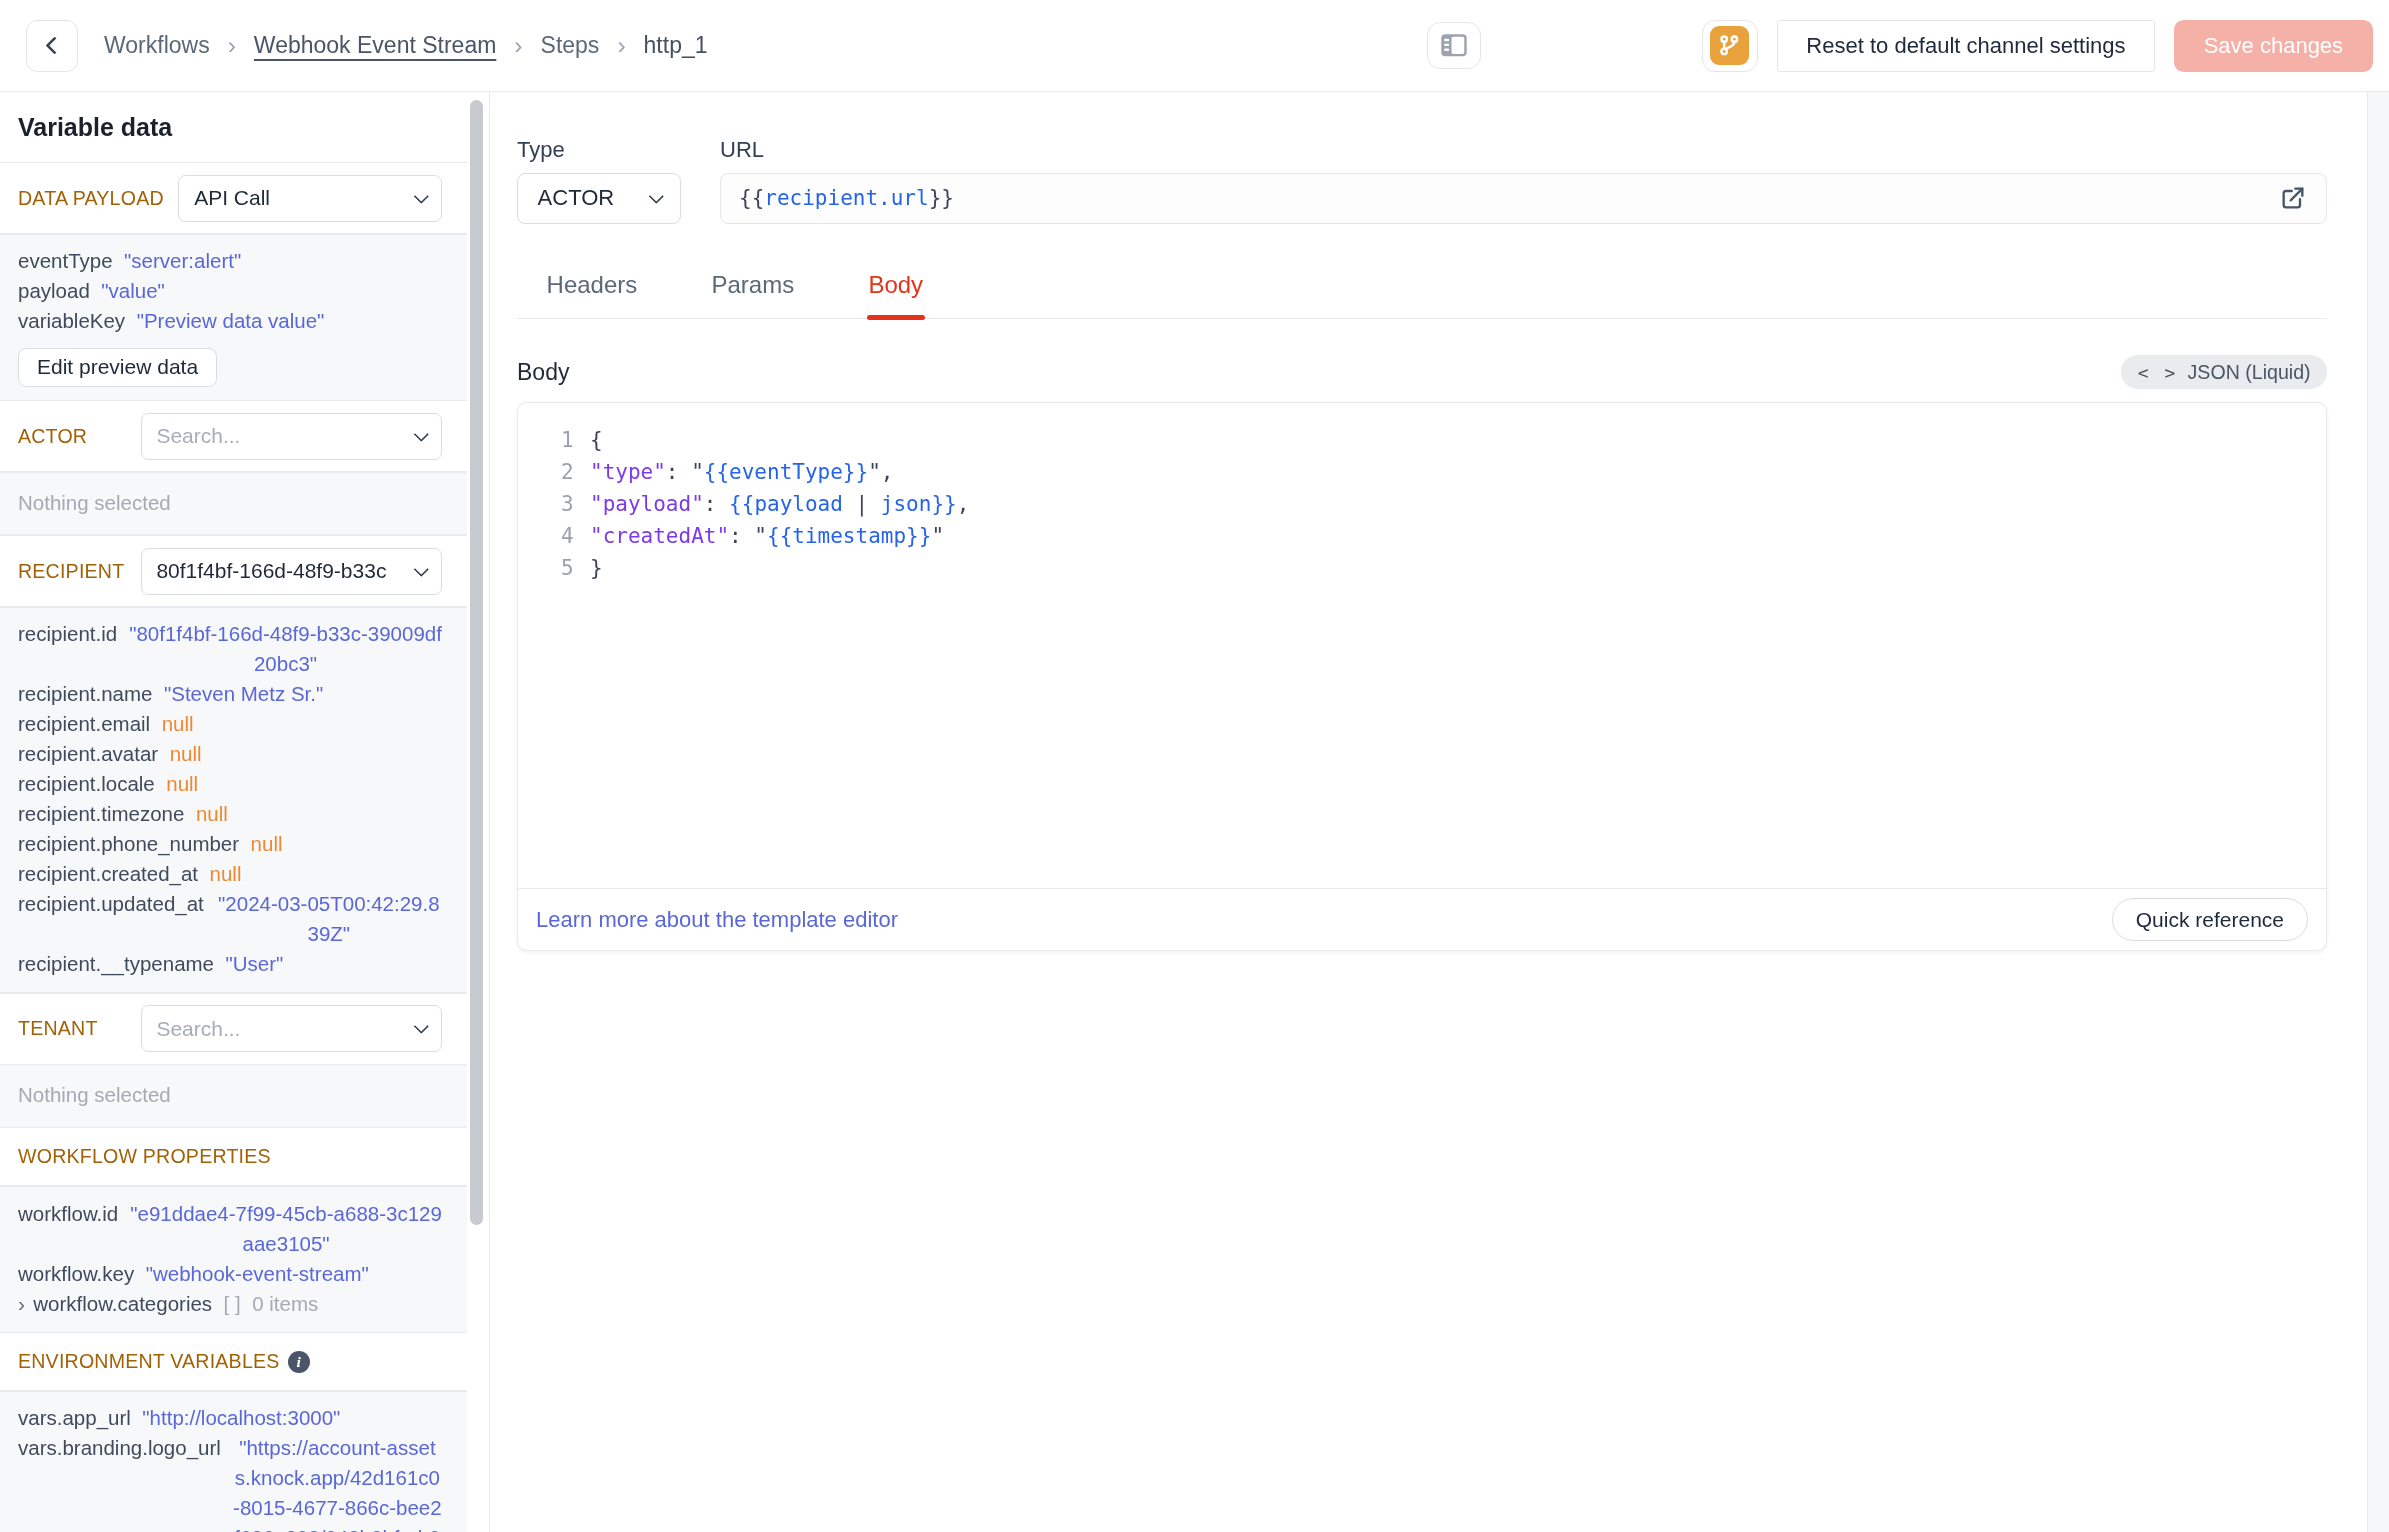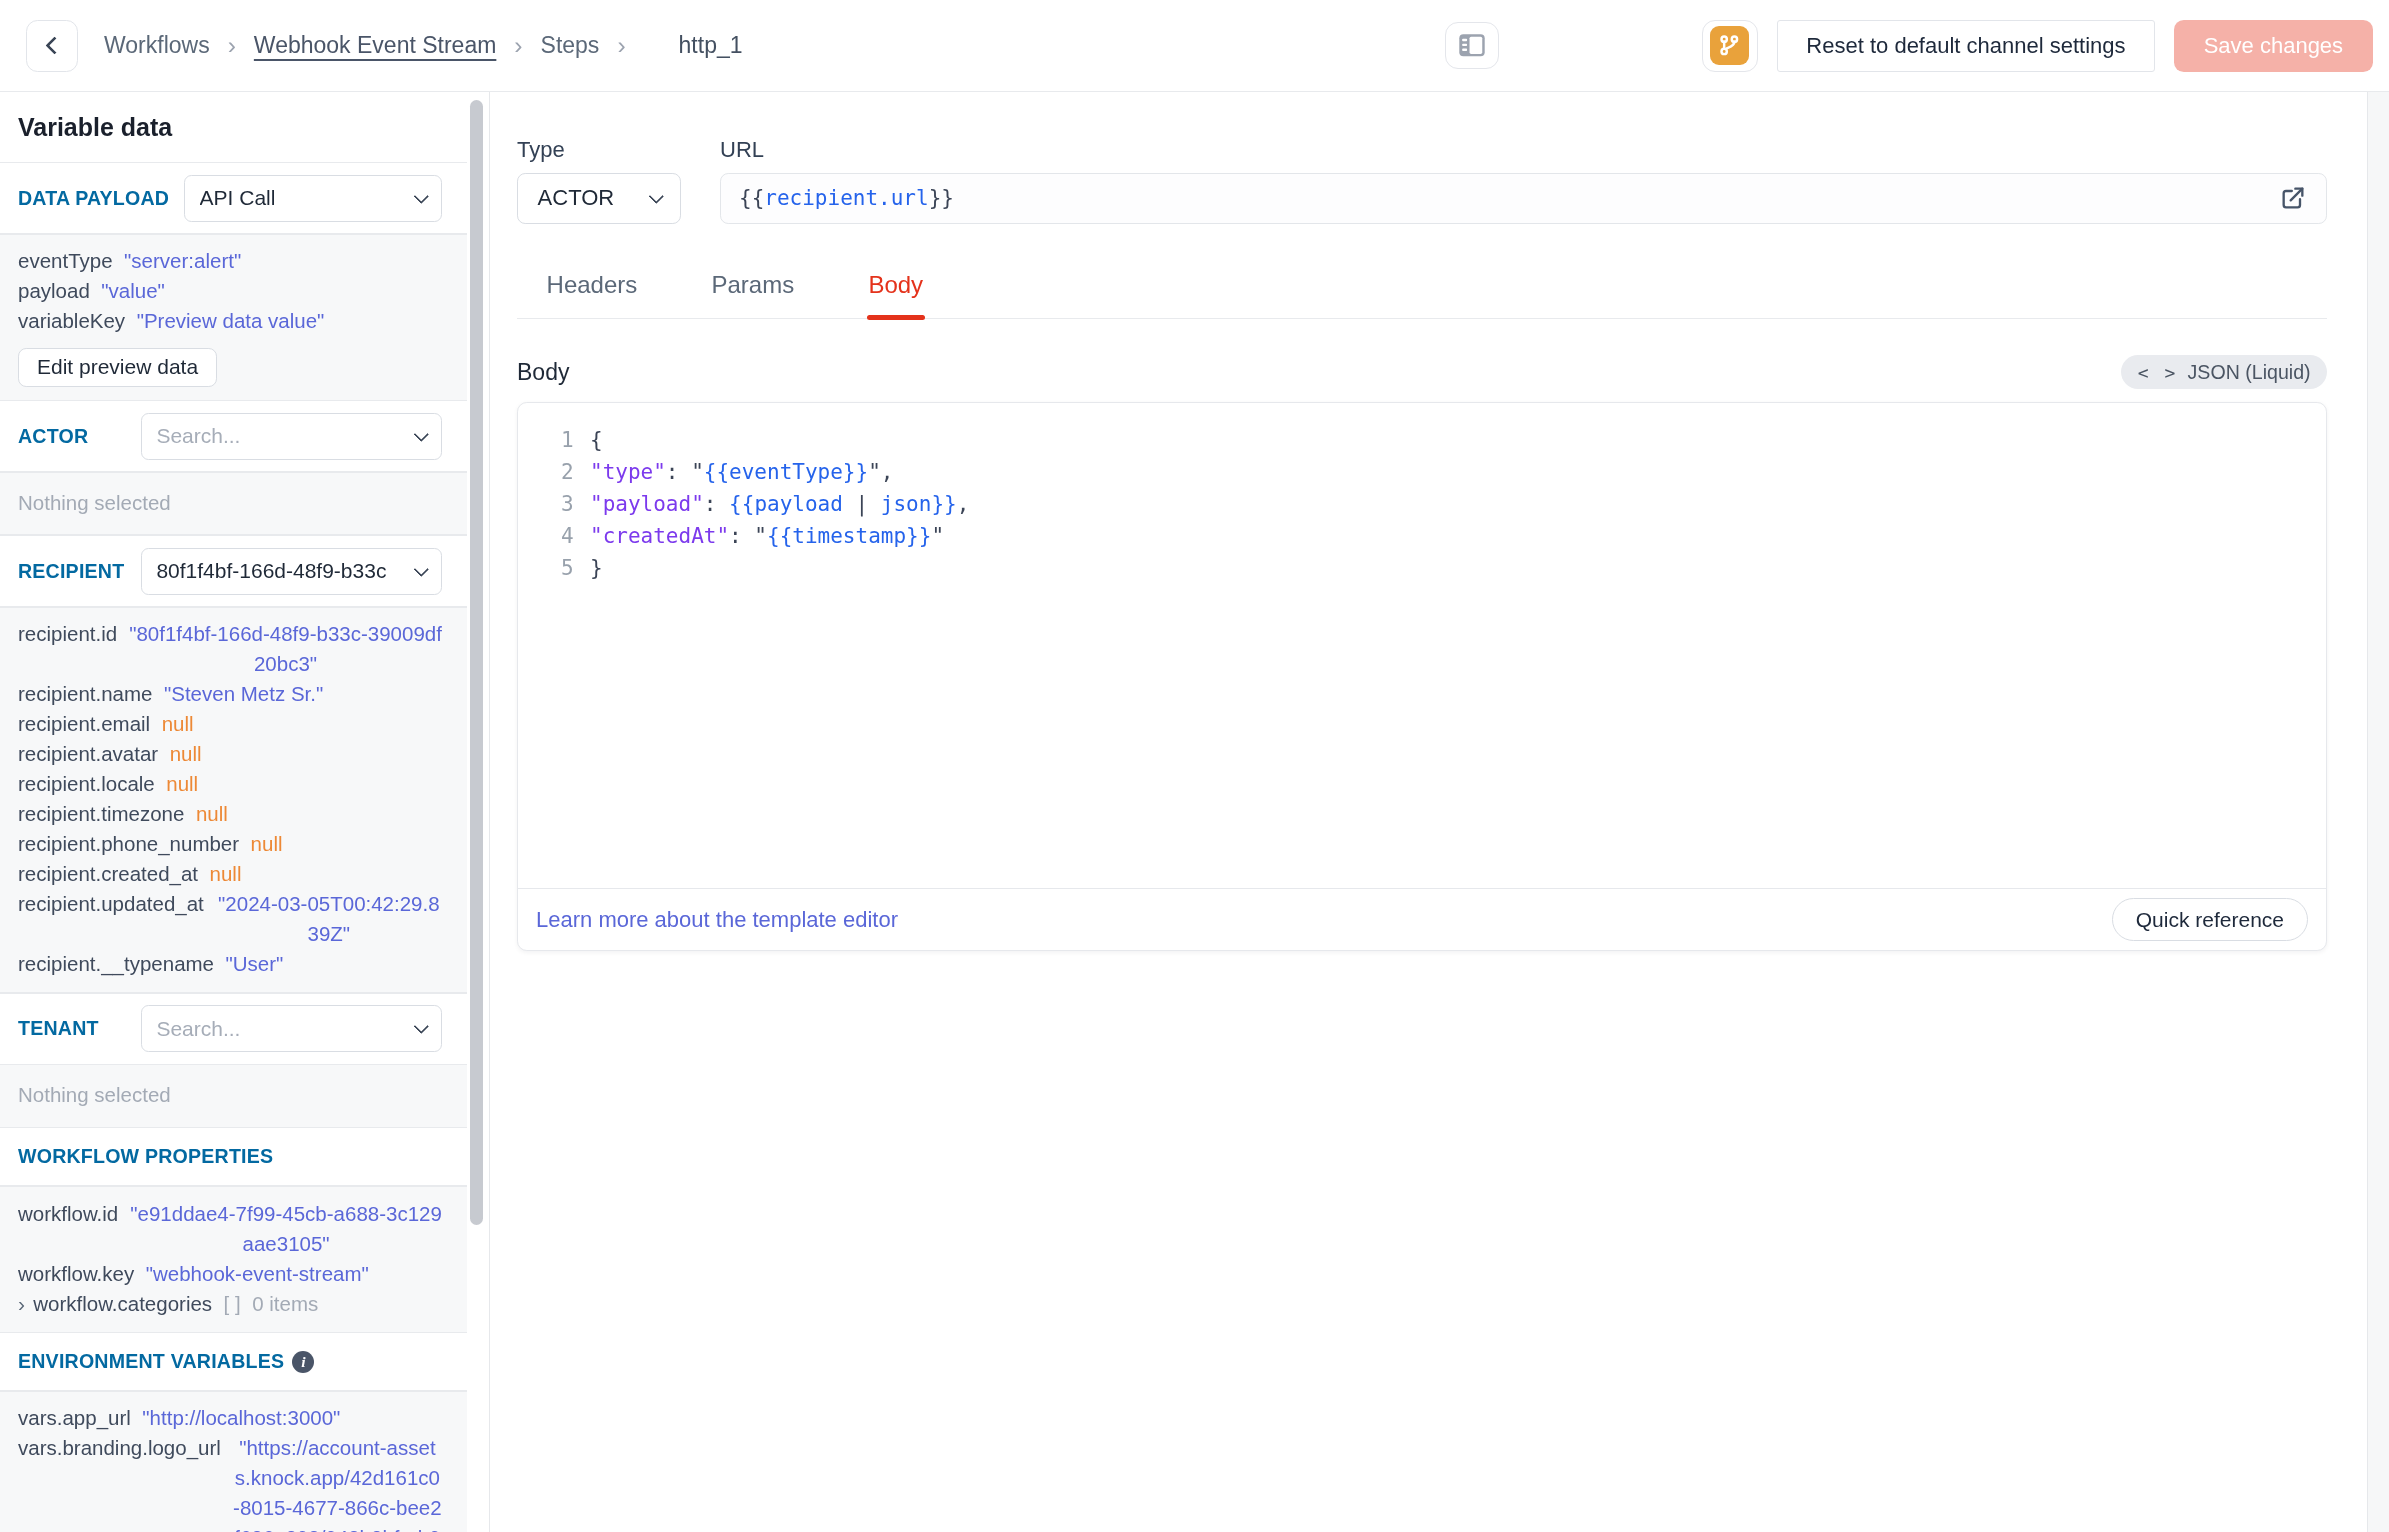--- a/index.html
+++ b/index.html
@@ -7,41 +7,41 @@
   body { font-family:"Liberation Sans", sans-serif; color:#1f2937; }
   .page { width:2389px; height:1532px; overflow:hidden; position:relative; background:#fff; display:flex; flex-direction:column; }
 
   
   .topbar { height:92px; flex:none; display:flex; align-items:center; padding:0 16.4px 0 26px; border-bottom:1.6px solid #E8EAED; background:#fff; }
   .back-btn { width:52px; height:52px; border:1.6px solid #E2E5EA; border-radius:11.5px; background:#fff; display:flex; align-items:center; justify-content:center; cursor:pointer; flex:none; }
   .chev-left { width:13px; height:13px; border-left:3.3px solid #3A4556; border-bottom:3.3px solid #3A4556; transform:rotate(45deg); margin-left:4.9px; border-radius:1.6px; }
   .crumbs { display:flex; align-items:center; gap:18px; margin-left:26px; font-size:23px; color:#5B6878; white-space:nowrap; }
   .crumb { color:#5B6878; }
   .crumb.underlined { text-decoration:underline; text-underline-offset:5.7px; color:#4A5568; }
-  .crumb.current { color:#44506138; color:#445061;margin-left:35px; }
+  .crumb.current { color:#44506138; color:#445061; }
   .crumb-sep { color:#9CA3AF; font-size:24.6px; }
   .topbar-mid { flex:1; display:flex; justify-content:center; }
   .panel-toggle { width:54px; height:47px; border:1.6px solid #E4E6EB; border-radius:13px; background:#fff; display:flex; align-items:center; justify-content:center; cursor:pointer; margin-left:499px; }
   .topbar-right { display:flex; align-items:center; gap:19.6px; }
   .git-btn { width:56px; height:52px; border:1.6px solid #E4E6EB; border-radius:13px; background:#fff; display:flex; align-items:center; justify-content:center; cursor:pointer; }
   .git-badge { width:39px; height:39px; background:#E9A23B; border-radius:9px; display:flex; align-items:center; justify-content:center; }
   .btn-secondary { height:52px; border:1.6px solid #E2E5EA; border-radius:3px; background:#fff; font-size:22px; color:#1E293B; font-weight:500; padding:0 28px; display:flex; align-items:center; cursor:pointer; font-family:inherit; }
   .btn-save { height:52px; border:none; border-radius:9.8px; background:#F5B1A8; color:#fff; font-size:22px; font-weight:500; padding:0 29.5px; display:flex; align-items:center; cursor:not-allowed; font-family:inherit; }
 
   
   .content-row { flex:1; display:flex; min-height:0; }
 
   
   .sidebar { width:490px; flex:none; border-right:1.6px solid #E6E8EB; position:relative; background:#fff; overflow:hidden; }
   .sb-inner { width:467px; }
   .sb-scroll-thumb { position:absolute; right:6.5px; top:8.2px; width:13px; height:1125px; background:#C7CAD0; border-radius:7.4px; }
   .sb-title { font-size:25px; font-weight:700; color:#1A202C; padding:21px 18px 19.6px 18px; }
   .sb-divider { height:1.6px; background:#E8EAED; width:100%; }
   .sb-row { display:flex; align-items:center; gap:14.7px; padding:11.5px 24.6px 11.5px 18px; min-height:65px; background:#fff; }
-  .sb-label { font-size:19.6px; font-weight:700; color:#0369a1; letter-spacing:0.2px; flex:none; }
+  .sb-label { font-size:19.6px; font-weight:400; color:#a16207; letter-spacing:0.2px; flex:none; }
   .sb-select { flex:1; min-width:0; height:47px; border:1.6px solid #D9DDE3; border-radius:7.4px; background:#fff; display:flex; align-items:center; padding:0 14.7px; cursor:pointer; }
   .sb-select .sel-text { font-size:21px; color:#1F2937; flex:1; min-width:0; overflow:hidden; white-space:nowrap; }
   .sb-select .sel-text.placeholder { color:#A6ADB8; }
   .chev-down { width:10.6px; height:10.6px; border-right:2.9px solid #3A4556; border-bottom:2.9px solid #3A4556; transform:rotate(45deg) translate(-1.6px,-1.6px); flex:none; border-radius:0.8px; }
   .sb-gray { background:#F7F8F9; padding:11.5px 24.6px 13px 18px; }
   .kv-row { display:flex; align-items:flex-start; gap:11.5px; line-height:30px; font-size:20.5px; }
   .kv-key { color:#3F4A5C; flex:none; }
   .kv-caret { color:#5B6878; font-size:21px; flex:none; margin-right:-3.3px; }
   .kv-val { min-width:0; word-break:break-all; text-align:center; }
   .val-str { color:#5A67D8; }

